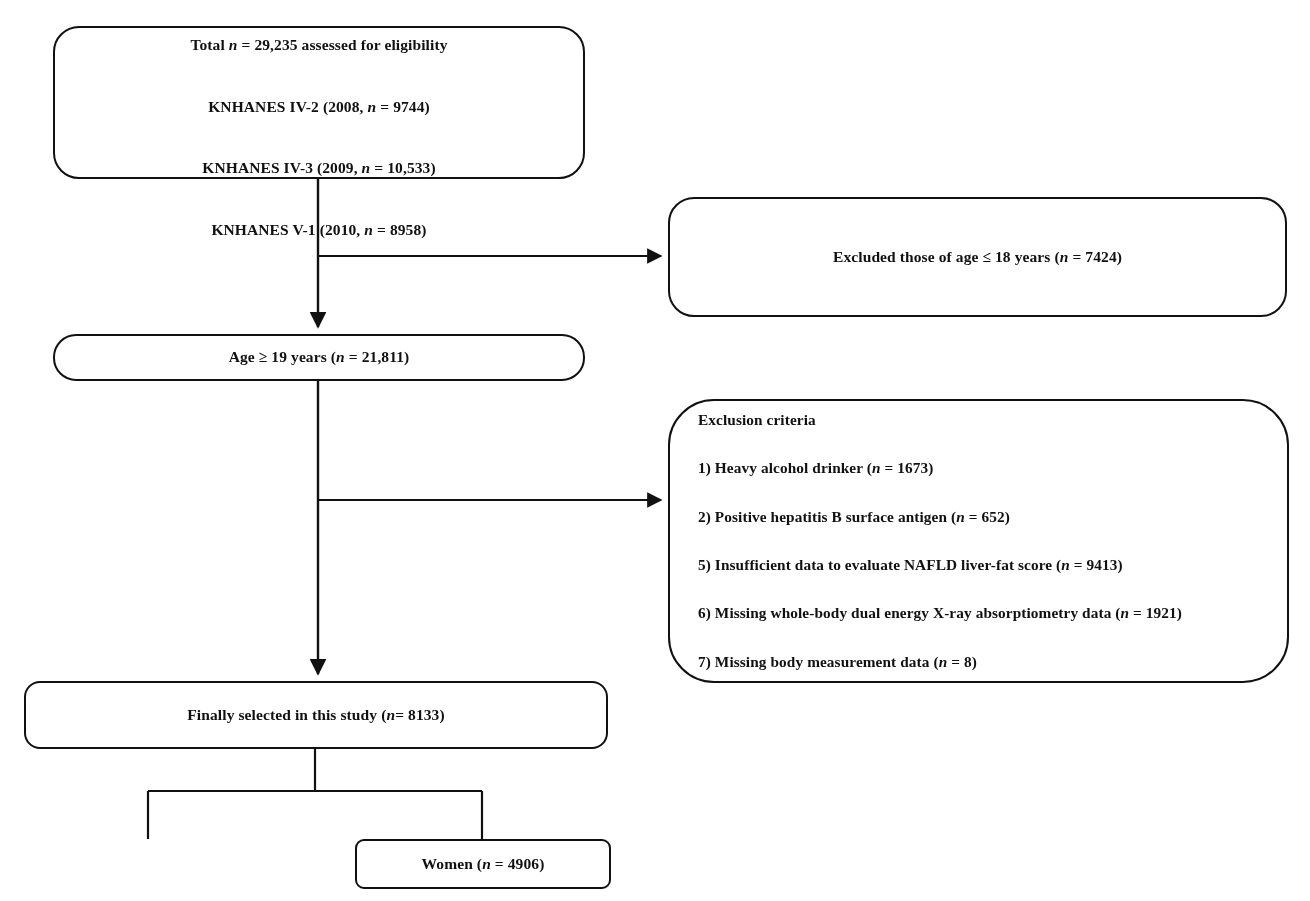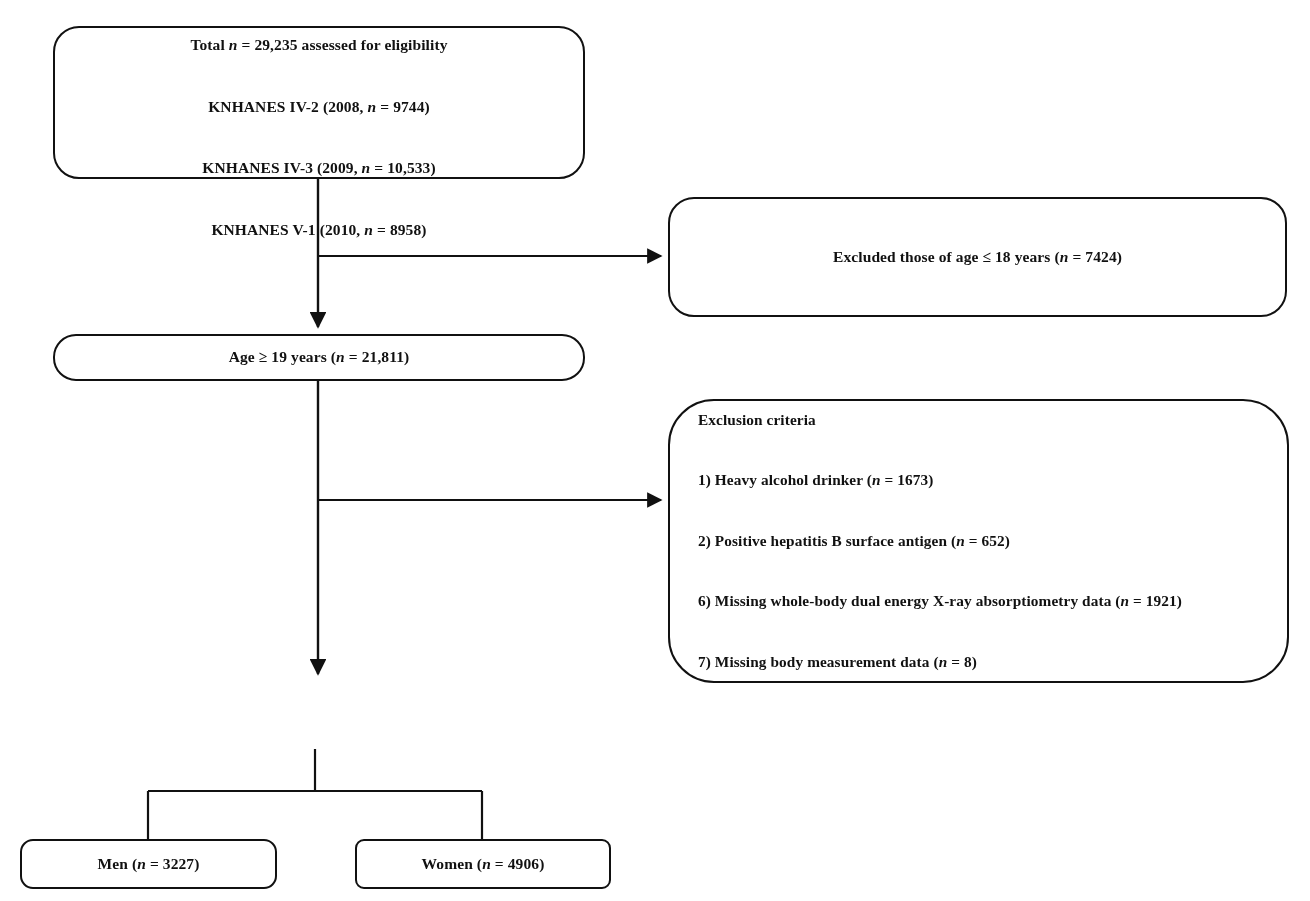--- a/index.html
+++ b/index.html
@@ -161,26 +161,27 @@
   </div>
 
   <div class="box center" id="box-age19">
     <div class="line">Age ≥ 19 years (<i>n</i> = 21,811)</div>
   </div>
 
   <div class="box left" id="box-exclusion">
     <div class="line">Exclusion criteria</div>
     <div class="line">1) Heavy alcohol drinker (<i>n</i> = 1673)</div>
     <div class="line">2) Positive hepatitis B surface antigen (<i>n</i> = 652)</div>
+    <div class="line">5) Insufficient data to evaluate NAFLD liver-fat score (<i>n</i> = 9413)</div>
     <div class="line">6) Missing whole-body dual energy X-ray absorptiometry data (<i>n</i> = 1921)</div>
     <div class="line">7) Missing body measurement data (<i>n</i> = 8)</div>
   </div>
 
+  <div class="box center" id="box-final">
+    <div class="line">Finally selected in this study (<i>n</i>= 8133)</div>
+  </div>
 
-  <div class="box center" id="box-men">
-    <div class="line">Men (<i>n</i> = 3227)</div>
-  </div>
 
   <div class="box center" id="box-women">
     <div class="line">Women (<i>n</i> = 4906)</div>
   </div>
 
 </div>
 
 </body></html>

